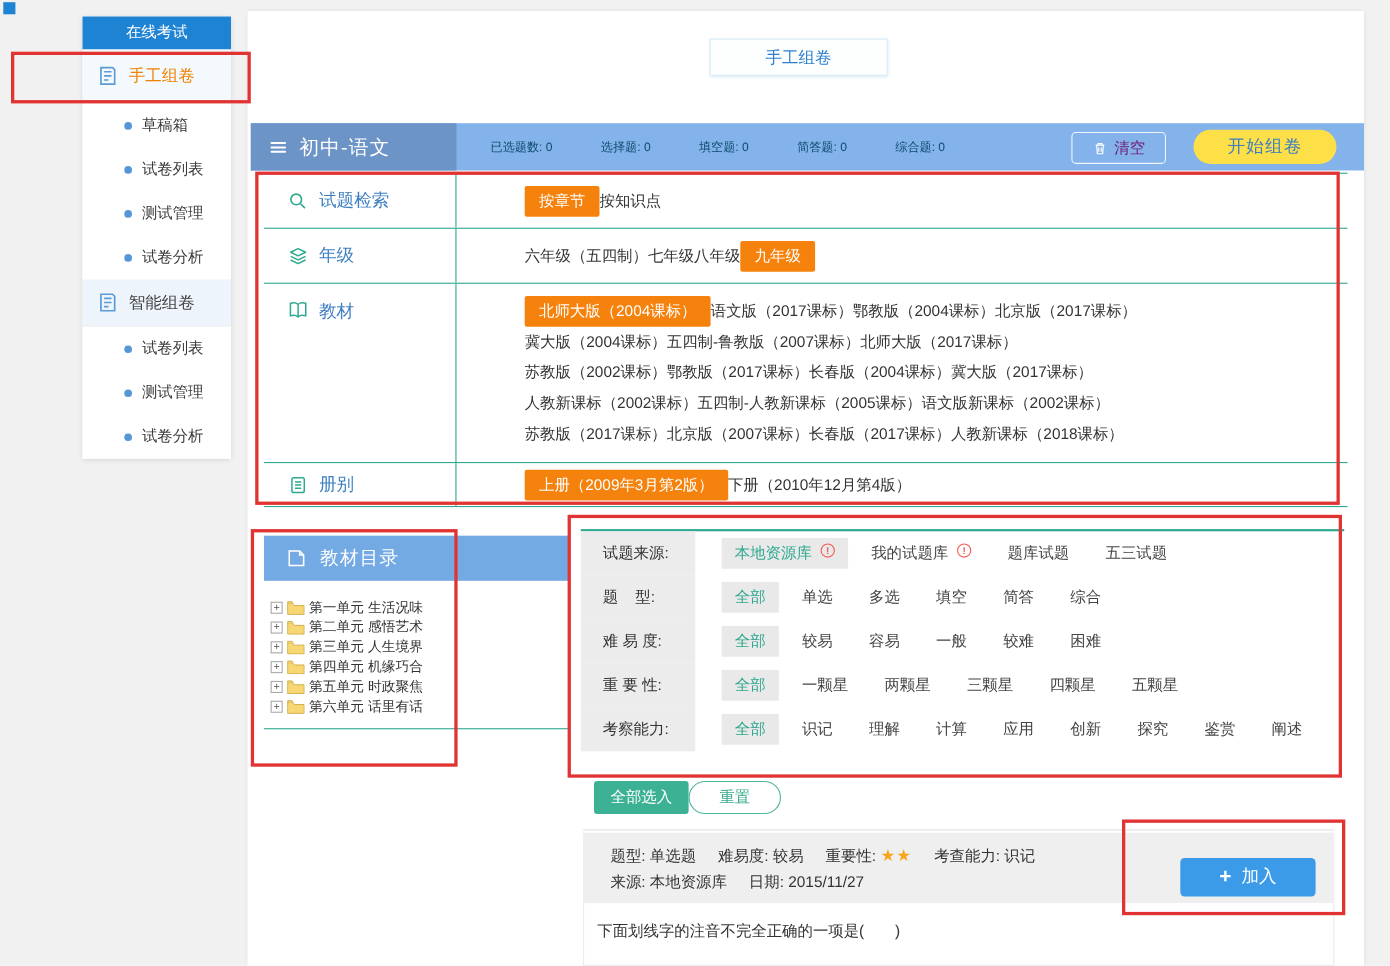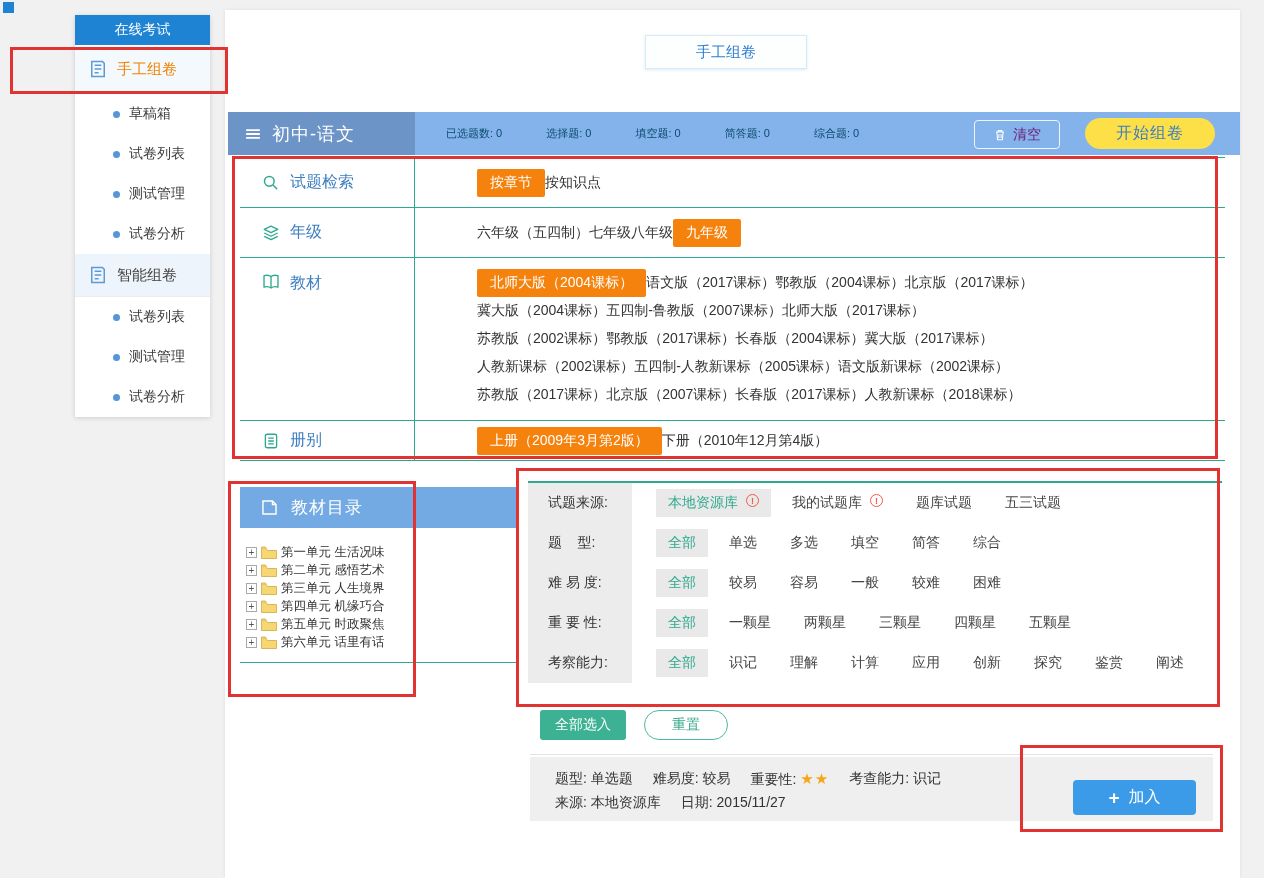--- a/index.html
+++ b/index.html
@@ -68,21 +68,21 @@
   #q-panel{left:528px;top:481px;width:694px;border-top:2px solid var(--teal);background:#fff}
   .q-row{display:flex;align-items:center;height:40px}
   .q-label{flex:0 0 104px;width:104px;box-sizing:border-box;height:40px;background:#ececec;display:flex;align-items:center;
     padding-left:20px;font-size:14px;color:#333;white-space:pre}
   .q-opts{display:flex;align-items:center;padding-left:24px}
   .qopt{font-size:14px;color:#444;padding:5px 12px;margin-right:9px;cursor:pointer;white-space:nowrap;display:flex;align-items:flex-start;gap:8px}
   .qopt.sel{background:#e9e9e9;color:var(--teal)}
   .warn{width:13px;height:13px;border:1.5px solid #f05a4f;border-radius:50%;color:#f05a4f;font-size:9px;line-height:13px;
     text-align:center;font-weight:bold;box-sizing:border-box;flex:0 0 13px}
   
-  #actions{left:540px;top:710px;display:flex;align-items:flex-start;gap:18px}
+  #actions{left:540px;top:710px;display:flex;align-items:flex-start;gap:0}
   #select-all-btn{background:#3cb193;color:#fff;font-size:14px;padding:6px 15px;border-radius:3px;cursor:pointer}
   #reset-btn{background:#fff;border:1px solid #4cb8a0;color:#3aa98d;font-size:14px;padding:5px 27px;border-radius:15px;cursor:pointer}
   
   #q-hr{left:530px;top:754px;width:683px;height:1px;background:#e2e2e2}
   #q-card{left:530px;top:757px;width:683px}
   .q-band{height:64px;background:#efefef;position:relative;padding:10px 25px;box-sizing:border-box}
   .q-meta-line{display:flex;gap:20px;font-size:14px;color:#333;line-height:23px}
   .q-meta-line .stars{color:#f7a51b;font-size:15px;letter-spacing:1px}
   #add-btn{position:absolute;right:17px;top:23px;width:123px;height:35px;background:#3b9be8;color:#fff;border-radius:4px;
     font-size:16px;display:flex;align-items:center;justify-content:center;gap:9px;cursor:pointer}
@@ -508,19 +508,20 @@
       </div>
     <div class="q-meta-line" id="q-meta2">
         <span>来源: 本地资源库</span>
         <span>日期: 2015/11/27</span>
       </div>
     <div id="add-btn">
       <span class="plus">+</span>
       <span>加入</span>
     </div>
   </div>
+  <div class="q-body">下面划线字的注音不完全正确的一项是(　　)</div>
 </div>
 
 <div class="anno" style="left: 10px; top: 47px; width: 218px; height: 47px;"></div>
 <div class="anno" style="left: 232px; top: 156px; width: 986px; height: 303px;"></div>
 <div class="anno" style="left: 228px; top: 481px; width: 188px; height: 216px;"></div>
 <div class="anno" style="left: 516px; top: 468px; width: 704px; height: 239px;"></div>
 <div class="anno" style="left: 1020px; top: 745px; width: 203px; height: 87px;"></div>
 
 </body></html>

